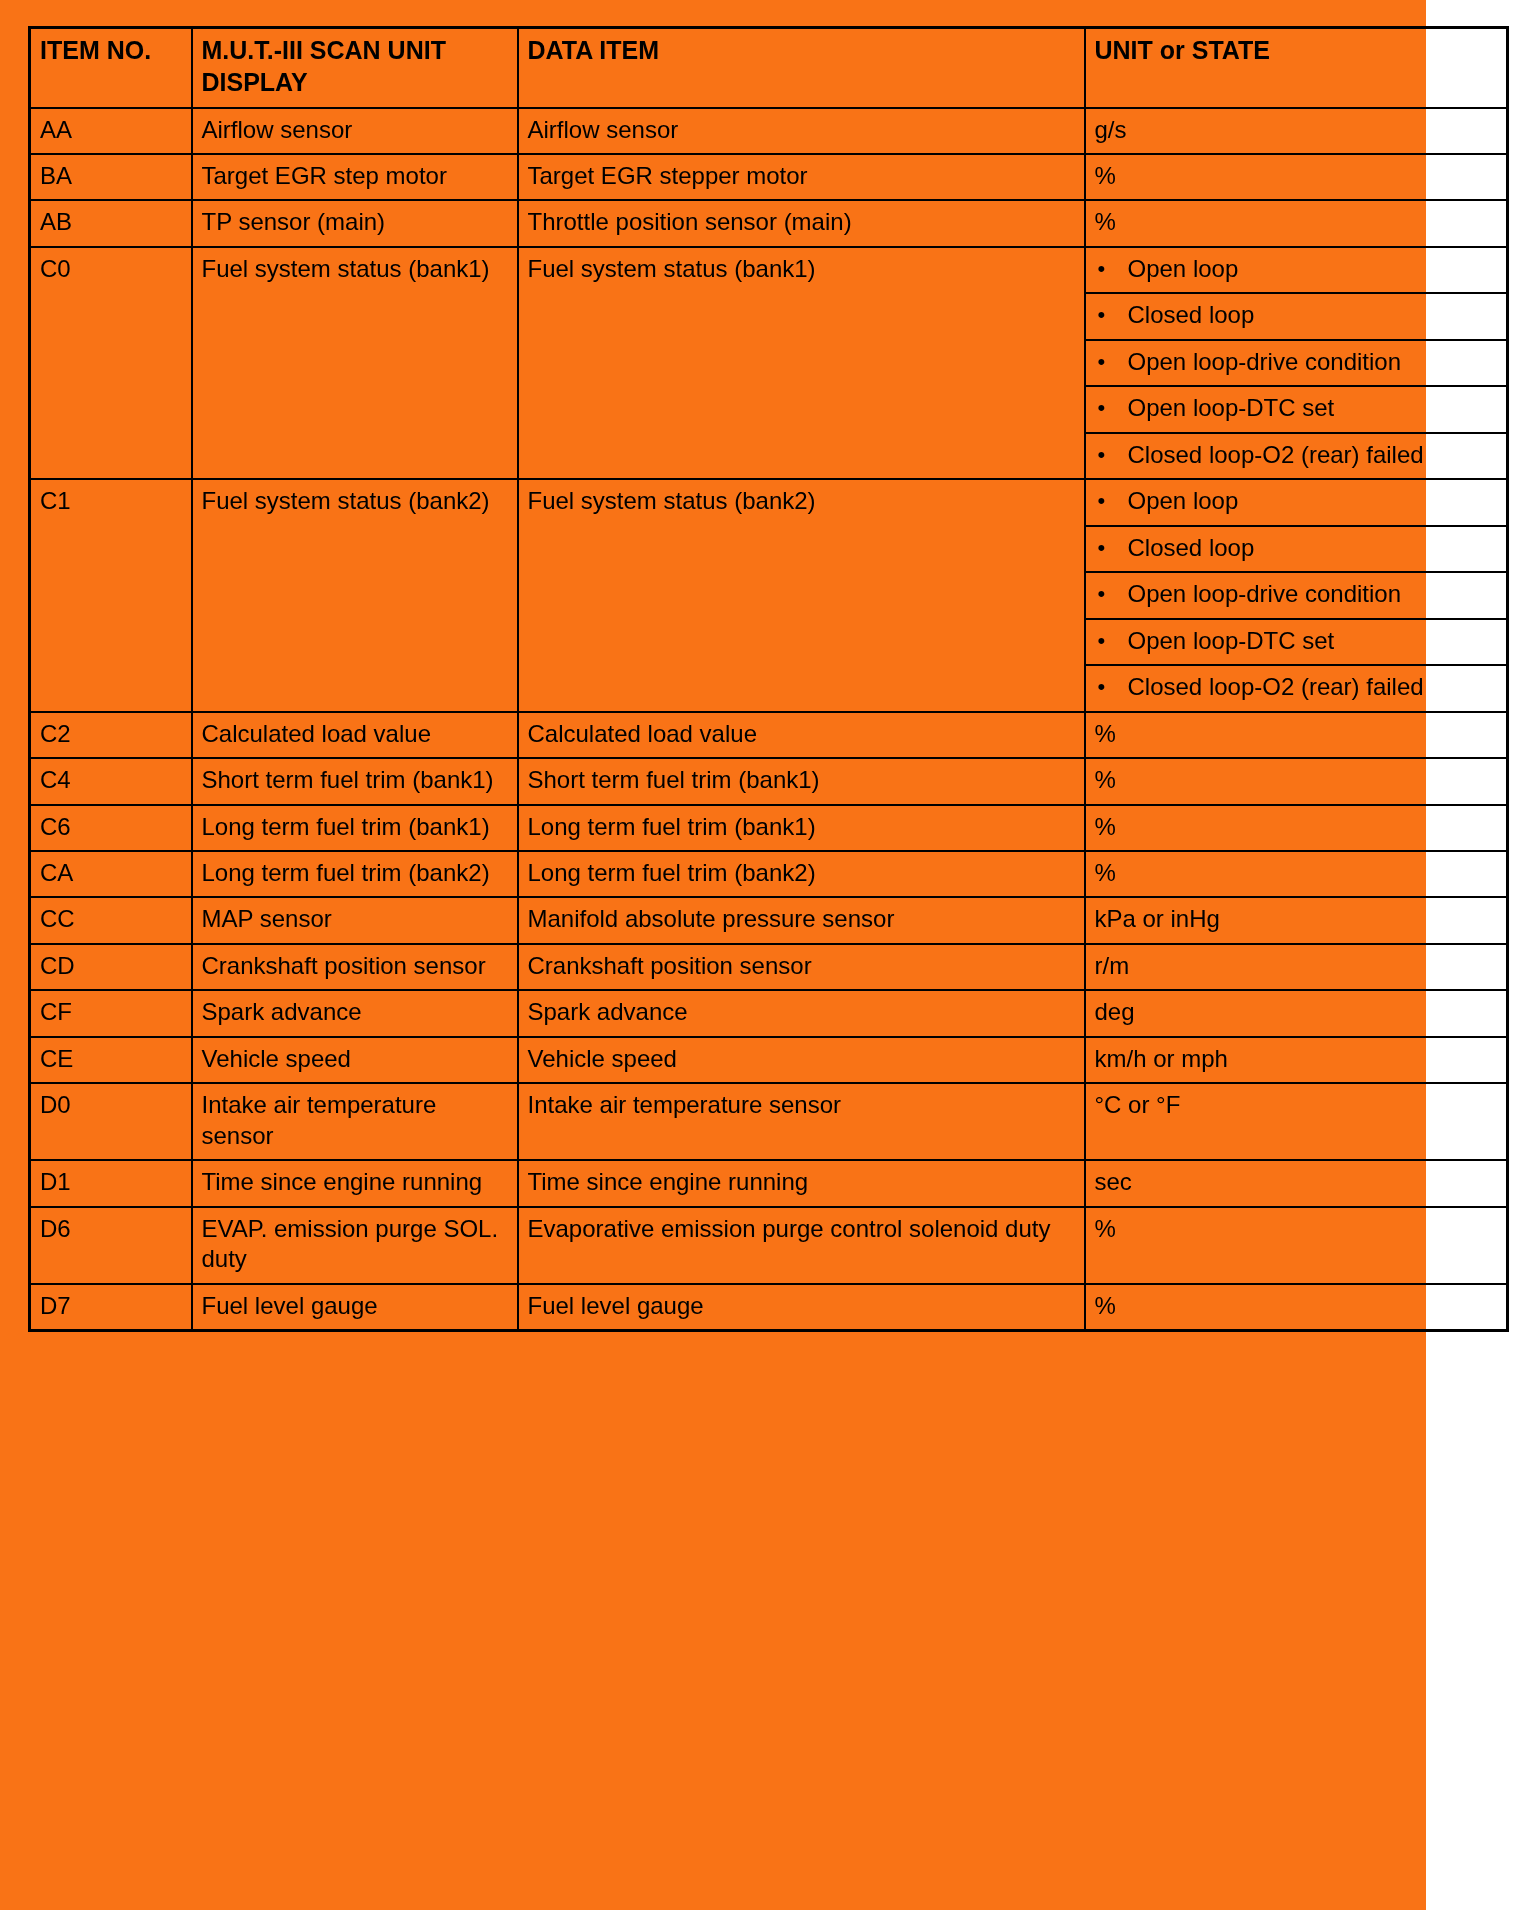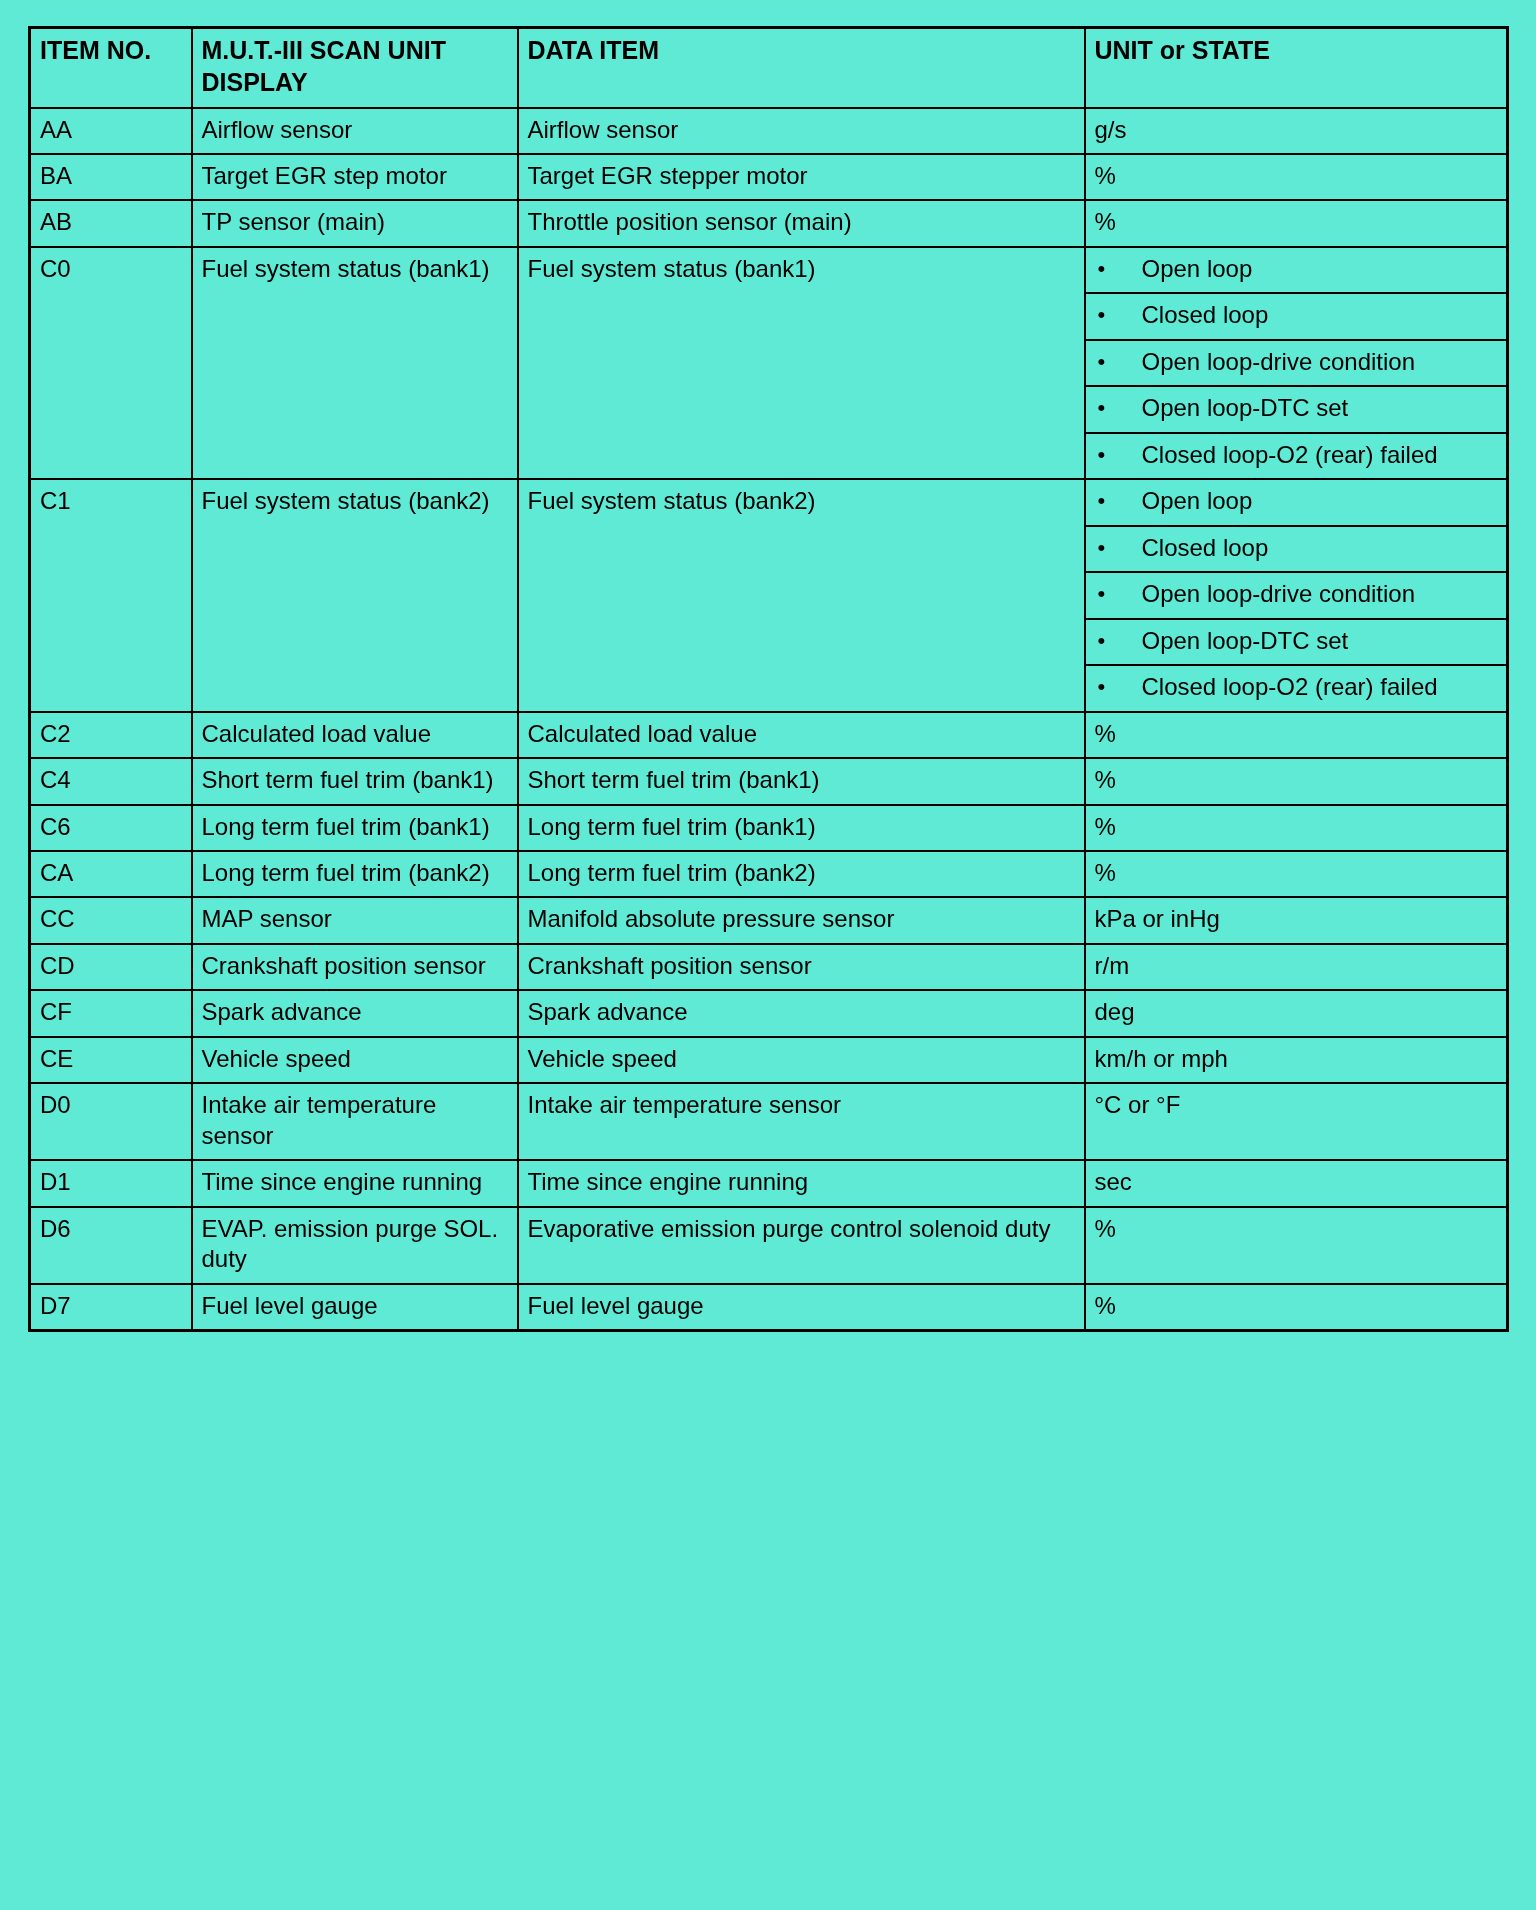--- a/index.html
+++ b/index.html
@@ -3,25 +3,25 @@
 <meta charset="utf-8">
 <style>
   html, body {
     margin: 0;
     padding: 0;
     background: #ffffff;
     font-family: "Liberation Sans", sans-serif;
     color: #000000;
   }
   .page {
-    width: 1536px;
+    width: 1426px;
     min-height: 1910px;
     box-sizing: border-box;
     padding: 26px 28px;
-    background: #5eead4;
+    background: #f97316;
   }
   table.data-table {
     border-collapse: collapse;
     table-layout: fixed;
     width: 1478px;
     border: 3px solid #000;
     font-size: 24px;
     line-height: 1.27;
   }
   th, td {
@@ -47,21 +47,20 @@
   .state-item:last-child {
     border-bottom: none;
   }
   .bullet {
     flex: 0 0 30px;
     font-size: 22px;
     line-height: 1.35;
   }
   .state-text {
     flex: 1;
-    margin-left: 14px;
   }
 </style>
 </head>
 <body>
 
 <div class="page">
   <table class="data-table">
     <colgroup>
       <col style="width:162px">
       <col style="width:326px">

